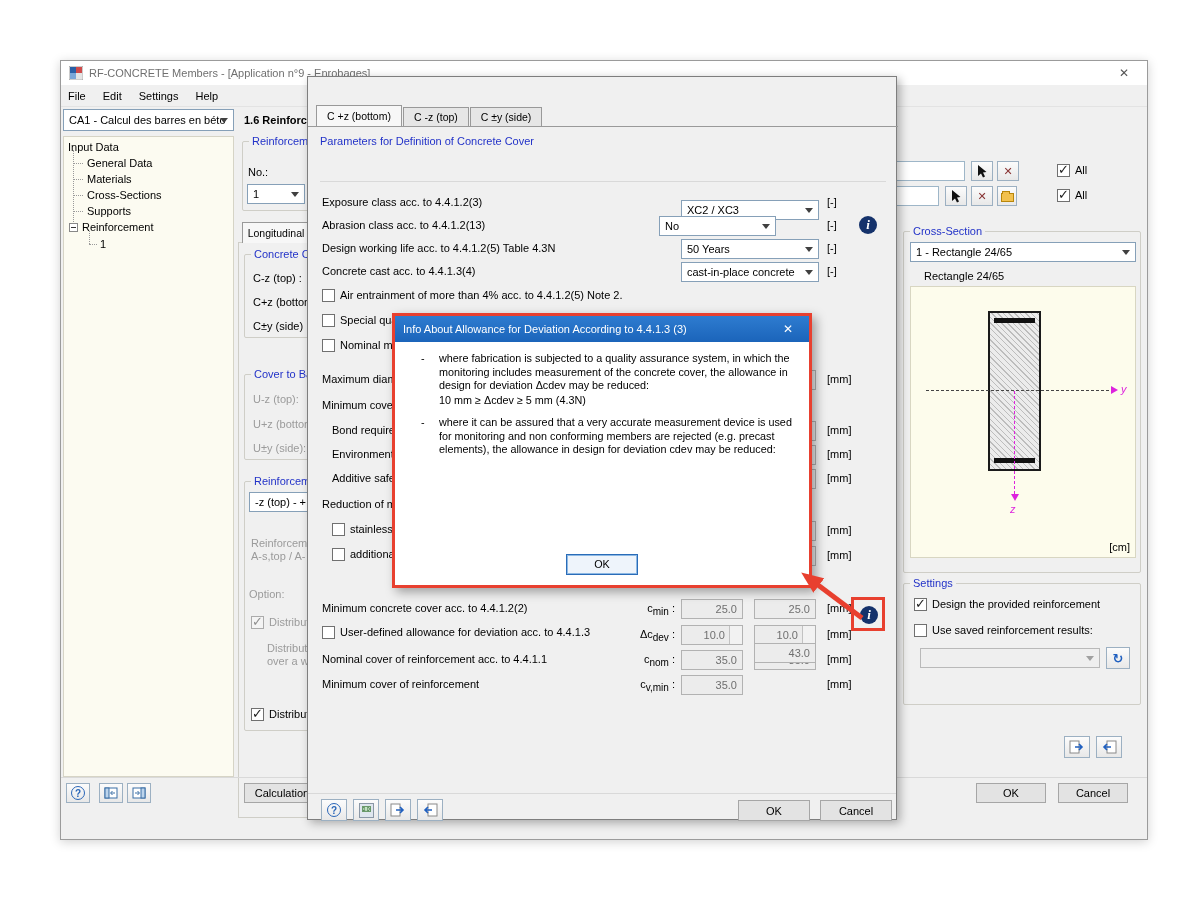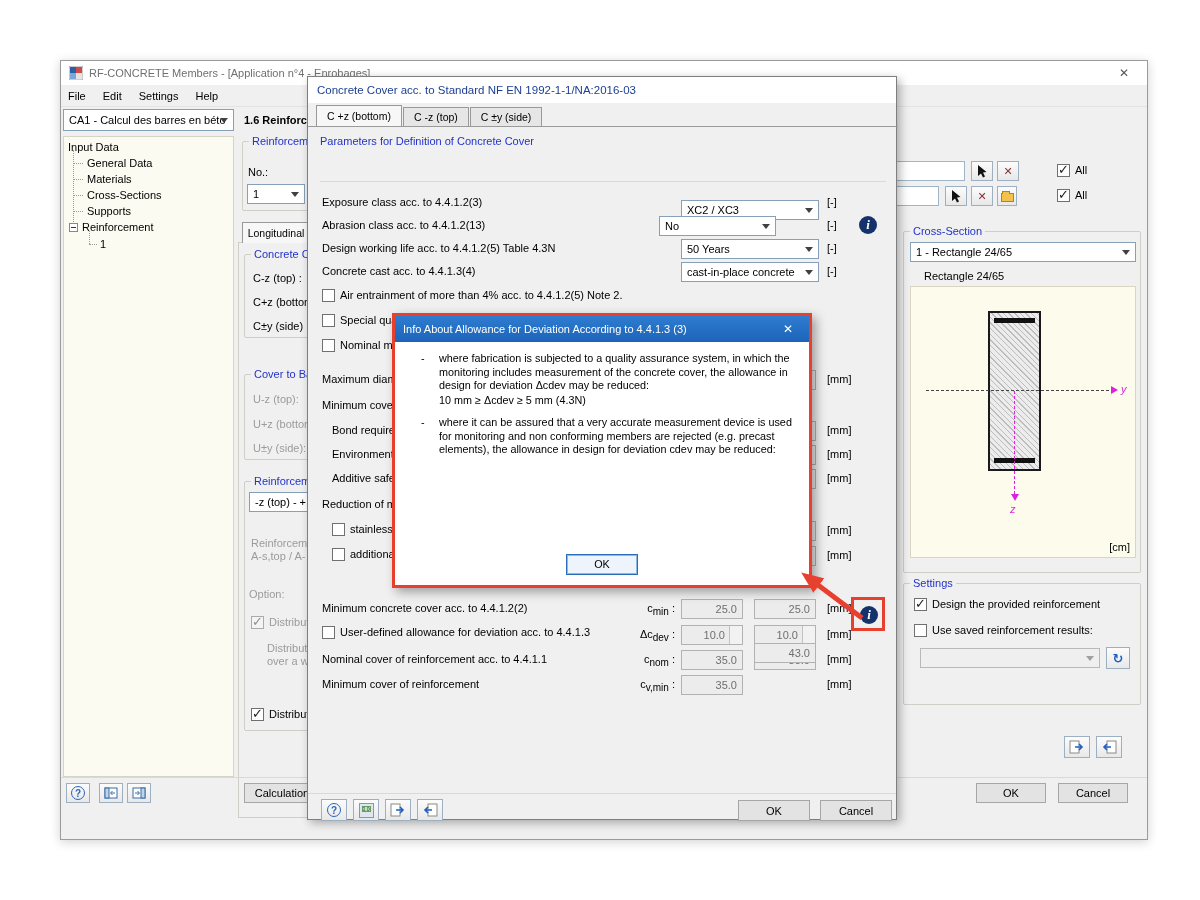--- a/index.html
+++ b/index.html
@@ -88,21 +88,21 @@
 <div class="window">
 
   <div class="titlebar">
     <svg width="14" height="14">
         <rect width="14" height="14" fill="#fff" stroke="#999"></rect>
         <rect x="1" y="1" width="6" height="6" fill="#2a5fa5"></rect>
         <rect x="7" y="1" width="6" height="6" fill="#cf4a4a"></rect>
         <rect x="1" y="7" width="6" height="6" fill="#7aa7d9"></rect>
         <rect x="7" y="7" width="6" height="6" fill="#e4e4e4"></rect>
       </svg>
-    <span class="title-text">RF-CONCRETE Members - [Application n°4 - Enrobages]</span>
+    <span class="title-text">RF-CONCRETE Members - [Application n°9 - Enrobages]</span>
     <span class="win-close"></span>
   </div>
 
   <div class="menubar">
     <span>File</span>
     <span>Edit</span>
     <span>Settings</span>
     <span>Help</span>
   </div>
 
@@ -281,23 +281,20 @@
     </div>
   <div class="btn" style="left:915px;top:722px;width:70px;height:20px">
       <span>OK</span>
     </div>
   <div class="btn" style="left:997px;top:722px;width:70px;height:20px">
       <span>Cancel</span>
     </div>
 </div>
 
 <div class="dialog">
-  <div class="dlg-title">
-      <span>Concrete Cover acc. to Standard NF EN 1992-1-1/NA:2016-03</span>
-    </div>
 
   <div class="tab sel" style="left:8px;top:28px;width:86px;height:21px">
       <span>C +z (bottom)</span>
     </div>
   <div class="tab" style="left:95px;top:30px;width:66px;height:19px">
       <span>C -z (top)</span>
     </div>
   <div class="tab" style="left:162px;top:30px;width:72px;height:19px">
       <span>C ±y (side)</span>
     </div>

